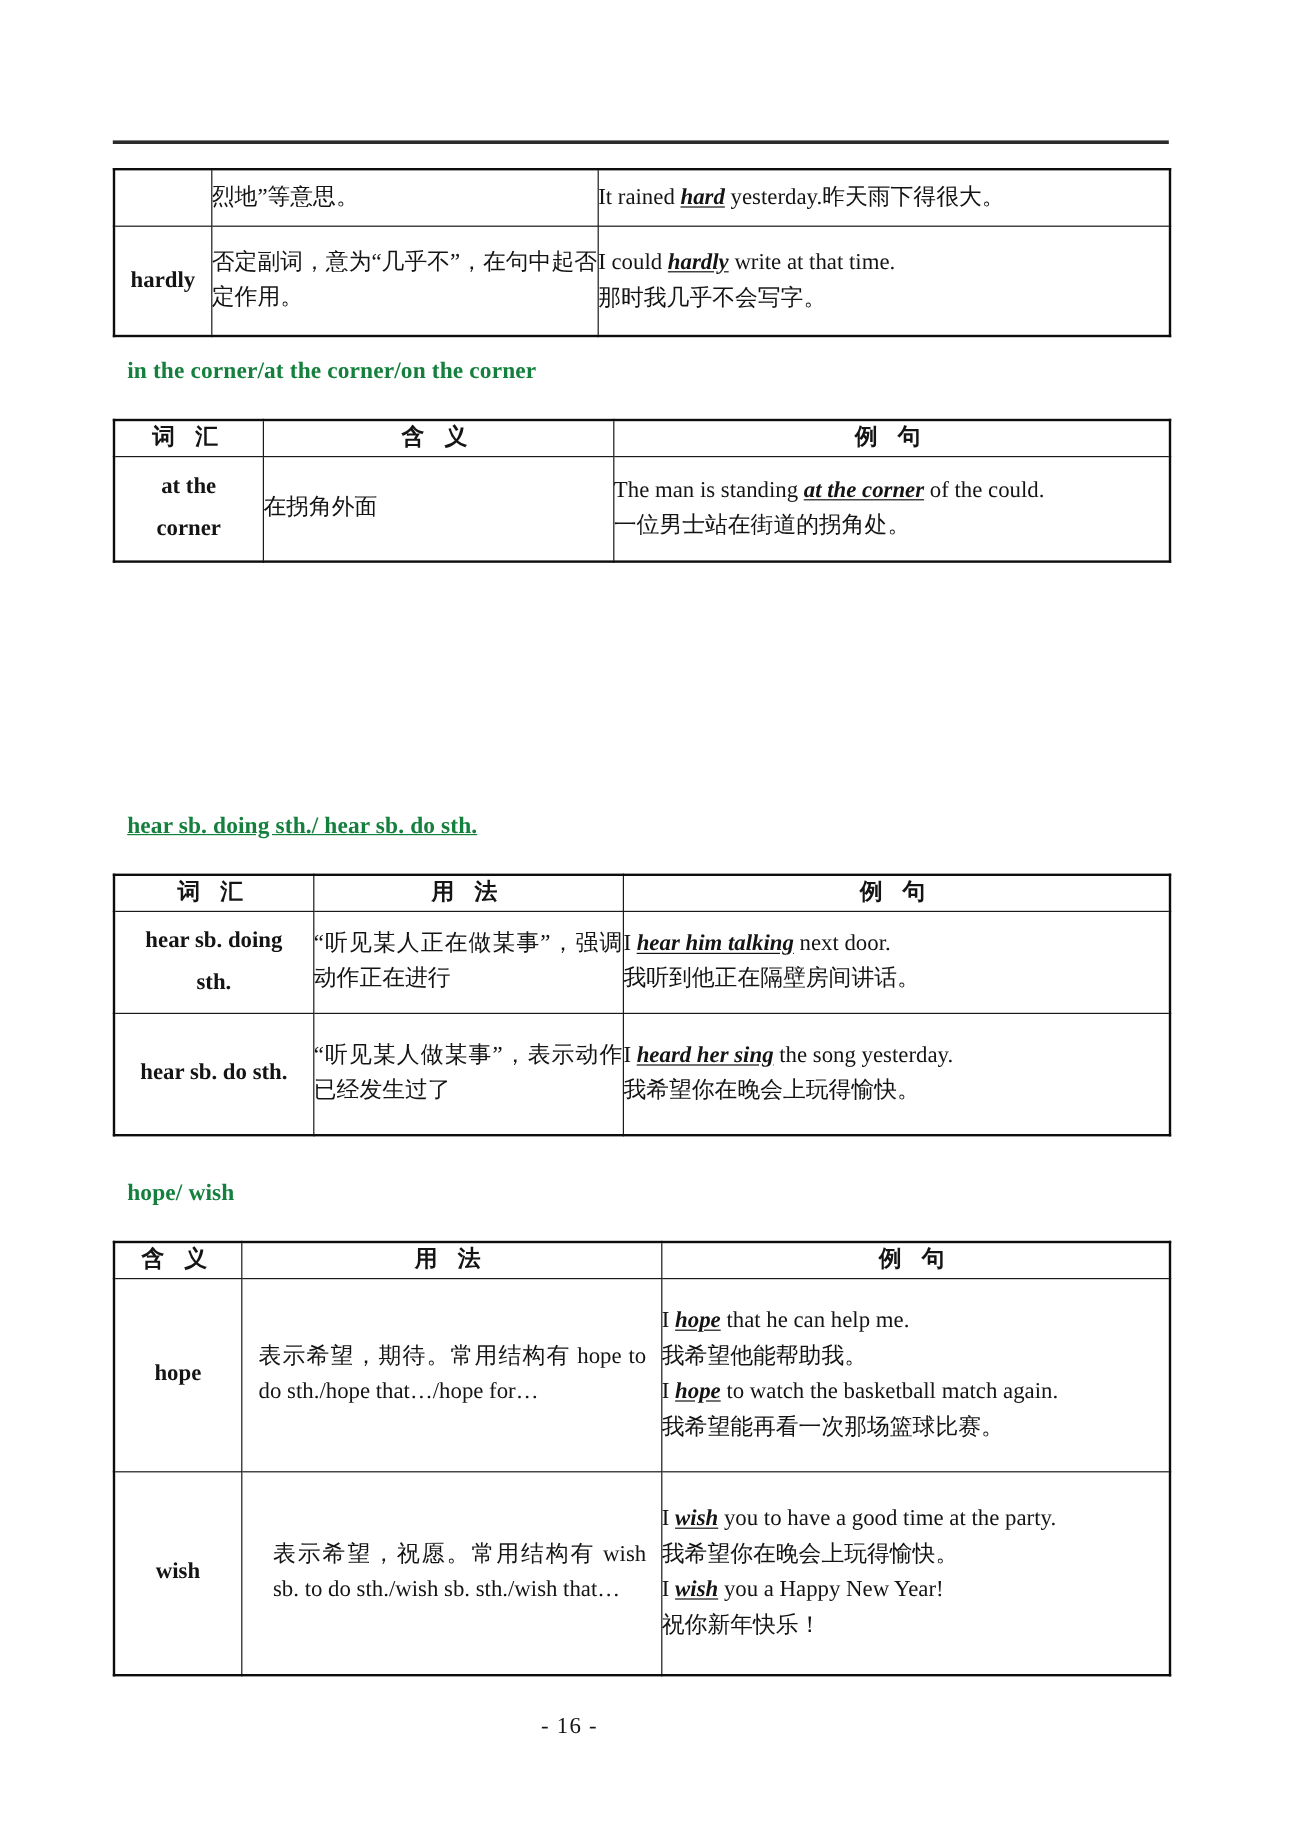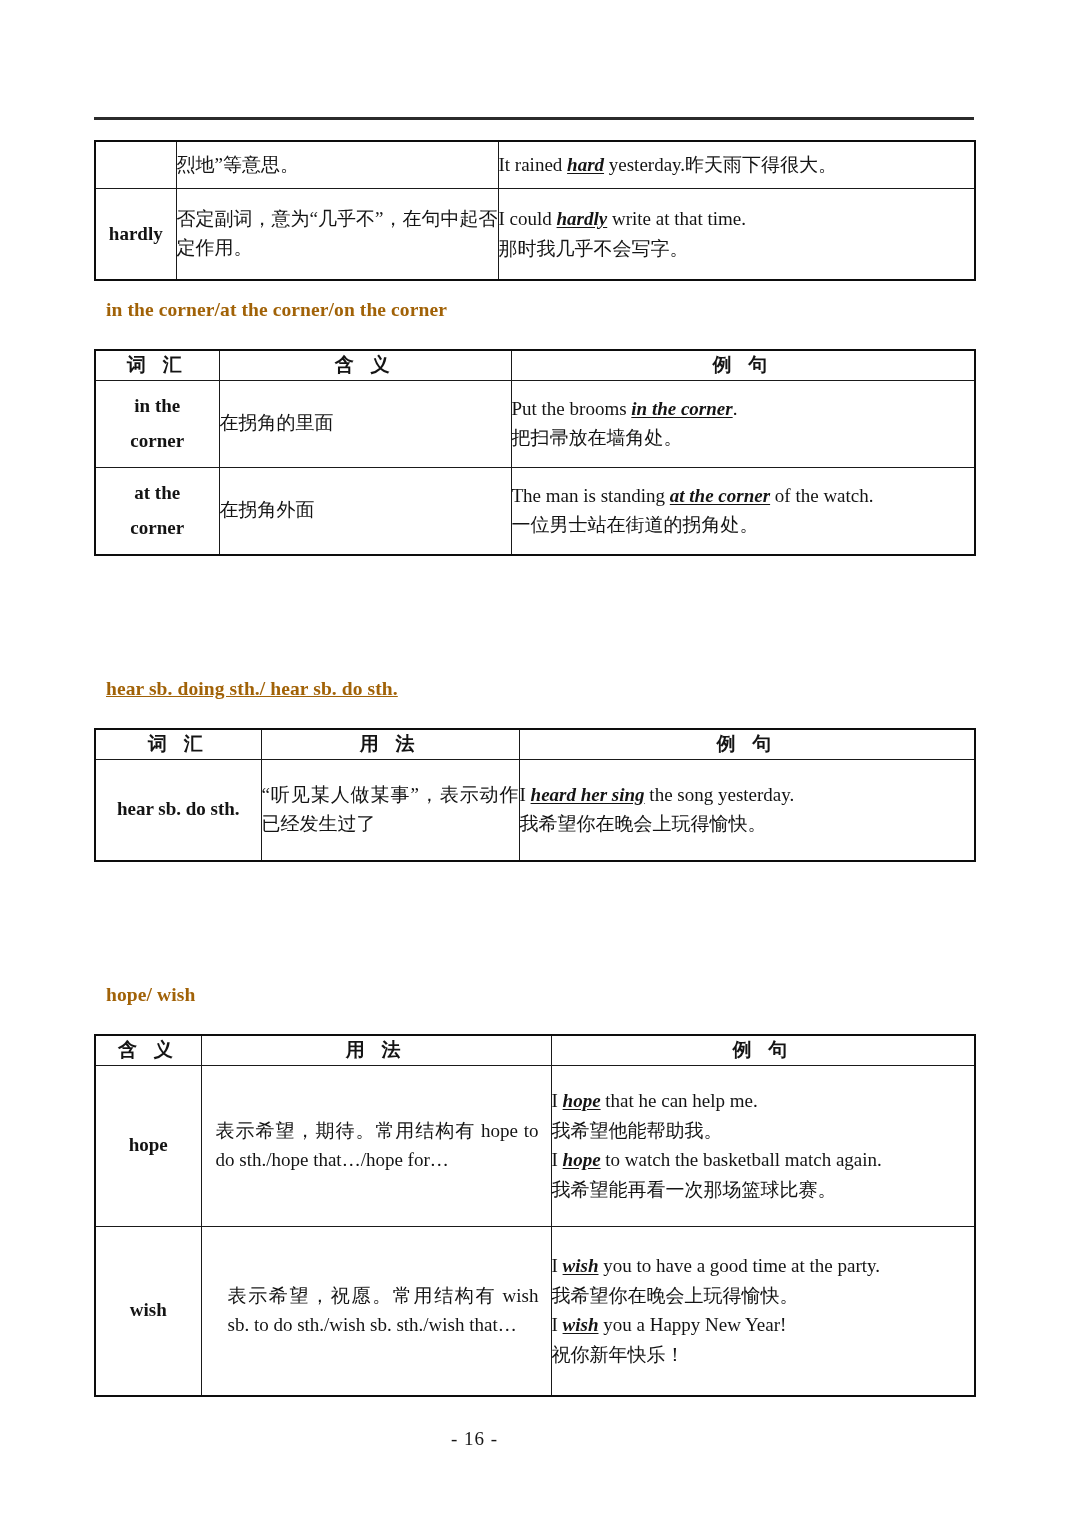--- a/index.html
+++ b/index.html
@@ -35,21 +35,21 @@
 
   
   .section-heading {
     position: absolute;
     left: 106px;
     font-family: "Liberation Serif", "DejaVu Serif", serif;
     font-weight: bold;
     font-size: 19.5px;
     letter-spacing: 0.1px;
     white-space: nowrap;
-    color: #a16207;
+    color: #15803d;
   }
 
   
   table.grid {
     position: absolute;
     border-collapse: collapse;
     table-layout: fixed;
     background: #fff;
   }
   table.grid, table.grid td, table.grid th {
@@ -177,41 +177,28 @@
     <thead>
       <tr>
         <th class="hdr">词 汇</th>
         <th class="hdr">含 义</th>
         <th class="hdr">例 句</th>
       </tr>
     </thead>
     <tbody>
       <tr>
         <td class="term" style="height:86px;">
-          <span class="line">in the</span>
-          <span class="line" style="margin-top:6px;">corner</span>
-        </td>
-        <td class="cell-pad cn">
-          <span>在拐角的里面</span>
-        </td>
-        <td class="cell-pad en">
-          <span class="line"><span>Put the brooms </span><b class="hl">in the corner</b><span>.</span></span>
-          <span class="line">把扫帚放在墙角处。</span>
-        </td>
-      </tr>
-      <tr>
-        <td class="term" style="height:86px;">
           <span class="line">at the</span>
           <span class="line" style="margin-top:6px;">corner</span>
         </td>
         <td class="cell-pad cn">
           <span>在拐角外面</span>
         </td>
         <td class="cell-pad en">
-          <span class="line"><span>The man is standing </span><b class="hl">at the corner</b><span> of the watch.</span></span>
+          <span class="line"><span>The man is standing </span><b class="hl">at the corner</b><span> of the could.</span></span>
           <span class="line">一位男士站在街道的拐角处。</span>
         </td>
       </tr>
     </tbody>
   </table>
 
   <div class="section-heading" style="top:662px;text-decoration:underline;">hear sb. doing sth./ hear sb. do sth.</div>
 
   <table class="grid" style="left:94px; top:712px; width:880px;">
     <colgroup>
@@ -220,20 +207,33 @@
       <col style="width:456px">
     </colgroup>
     <thead>
       <tr>
         <th class="hdr">词 汇</th>
         <th class="hdr">用 法</th>
         <th class="hdr">例 句</th>
       </tr>
     </thead>
     <tbody>
+      <tr>
+        <td class="term" style="height:84px;">
+          <span class="line">hear sb. doing</span>
+          <span class="line" style="margin-top:6px;">sth.</span>
+        </td>
+        <td class="cell-pad cn just">
+          <span>“听见某人正在做某事”，强调动作正在进行</span>
+        </td>
+        <td class="cell-pad en">
+          <span class="line"><span>I </span><b class="hl">hear him talking</b><span> next door.</span></span>
+          <span class="line">我听到他正在隔壁房间讲话。</span>
+        </td>
+      </tr>
       <tr>
         <td class="term" style="height:100px;">
           <span class="line">hear sb. do sth.</span>
         </td>
         <td class="cell-pad cn just">
           <span>“听见某人做某事”，表示动作已经发生过了</span>
         </td>
         <td class="cell-pad en">
           <span class="line"><span>I </span><b class="hl">heard her sing</b><span> the song yesterday.</span></span>
           <span class="line">我希望你在晚会上玩得愉快。</span>

